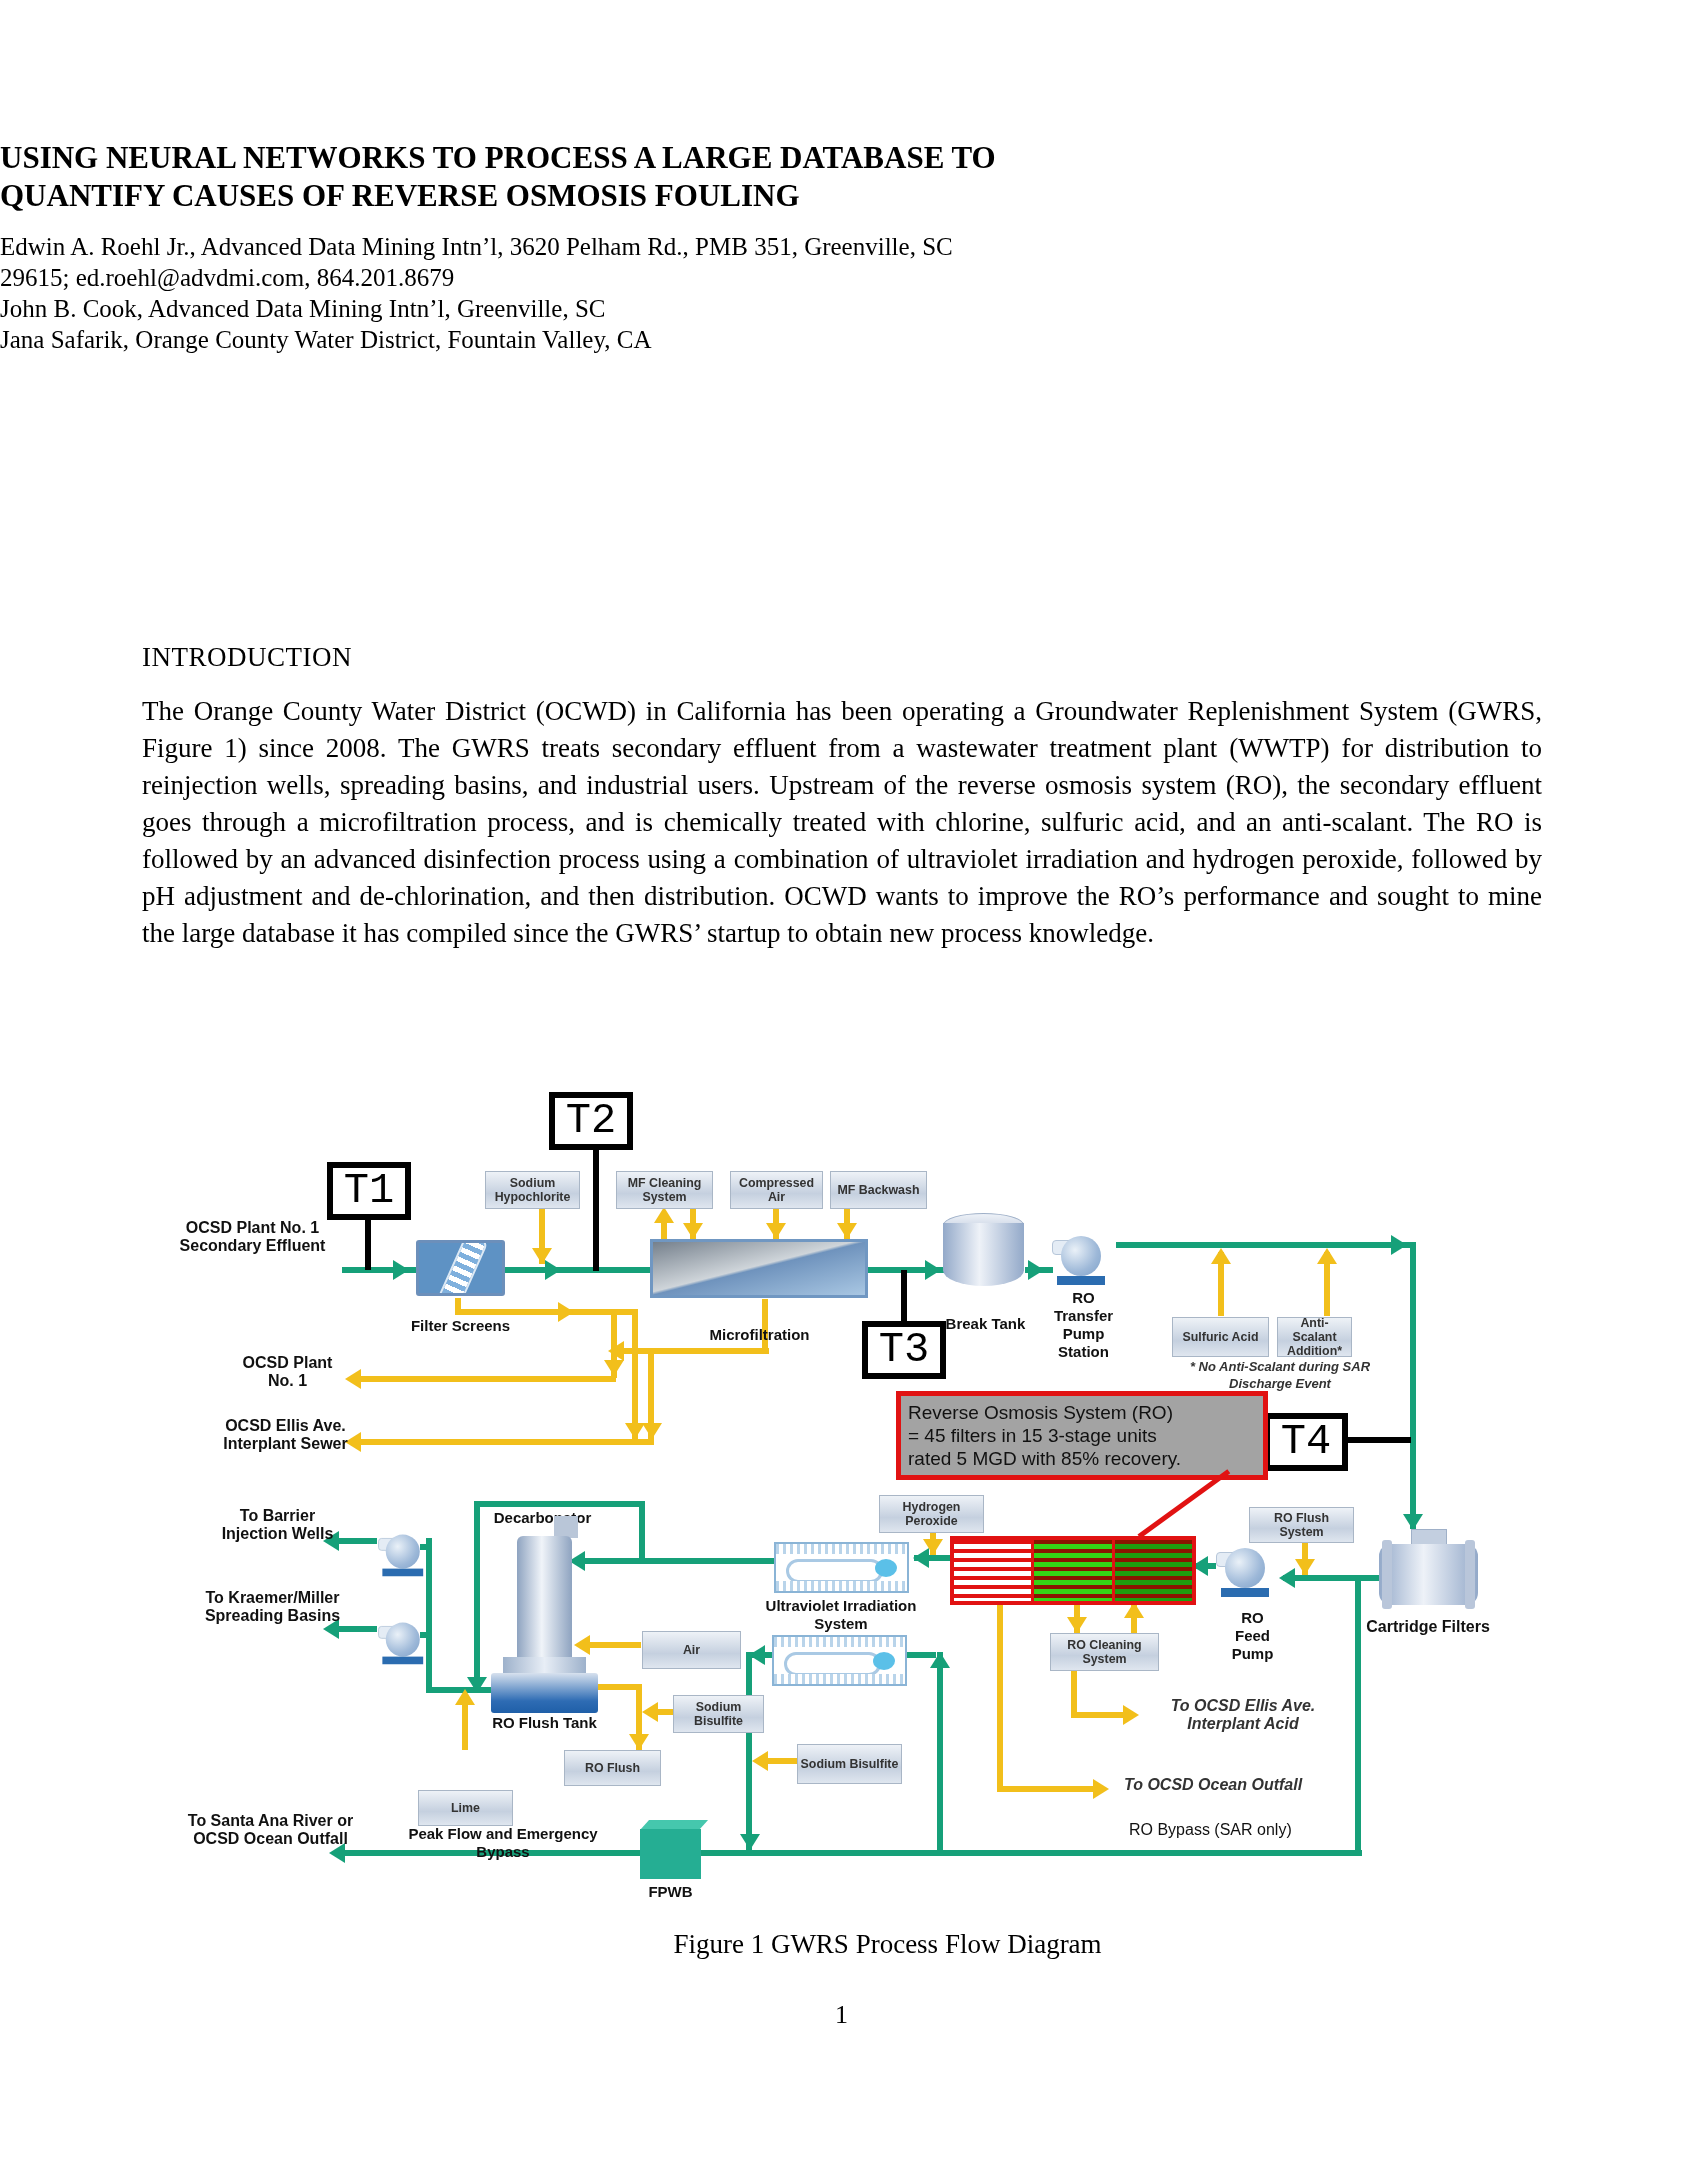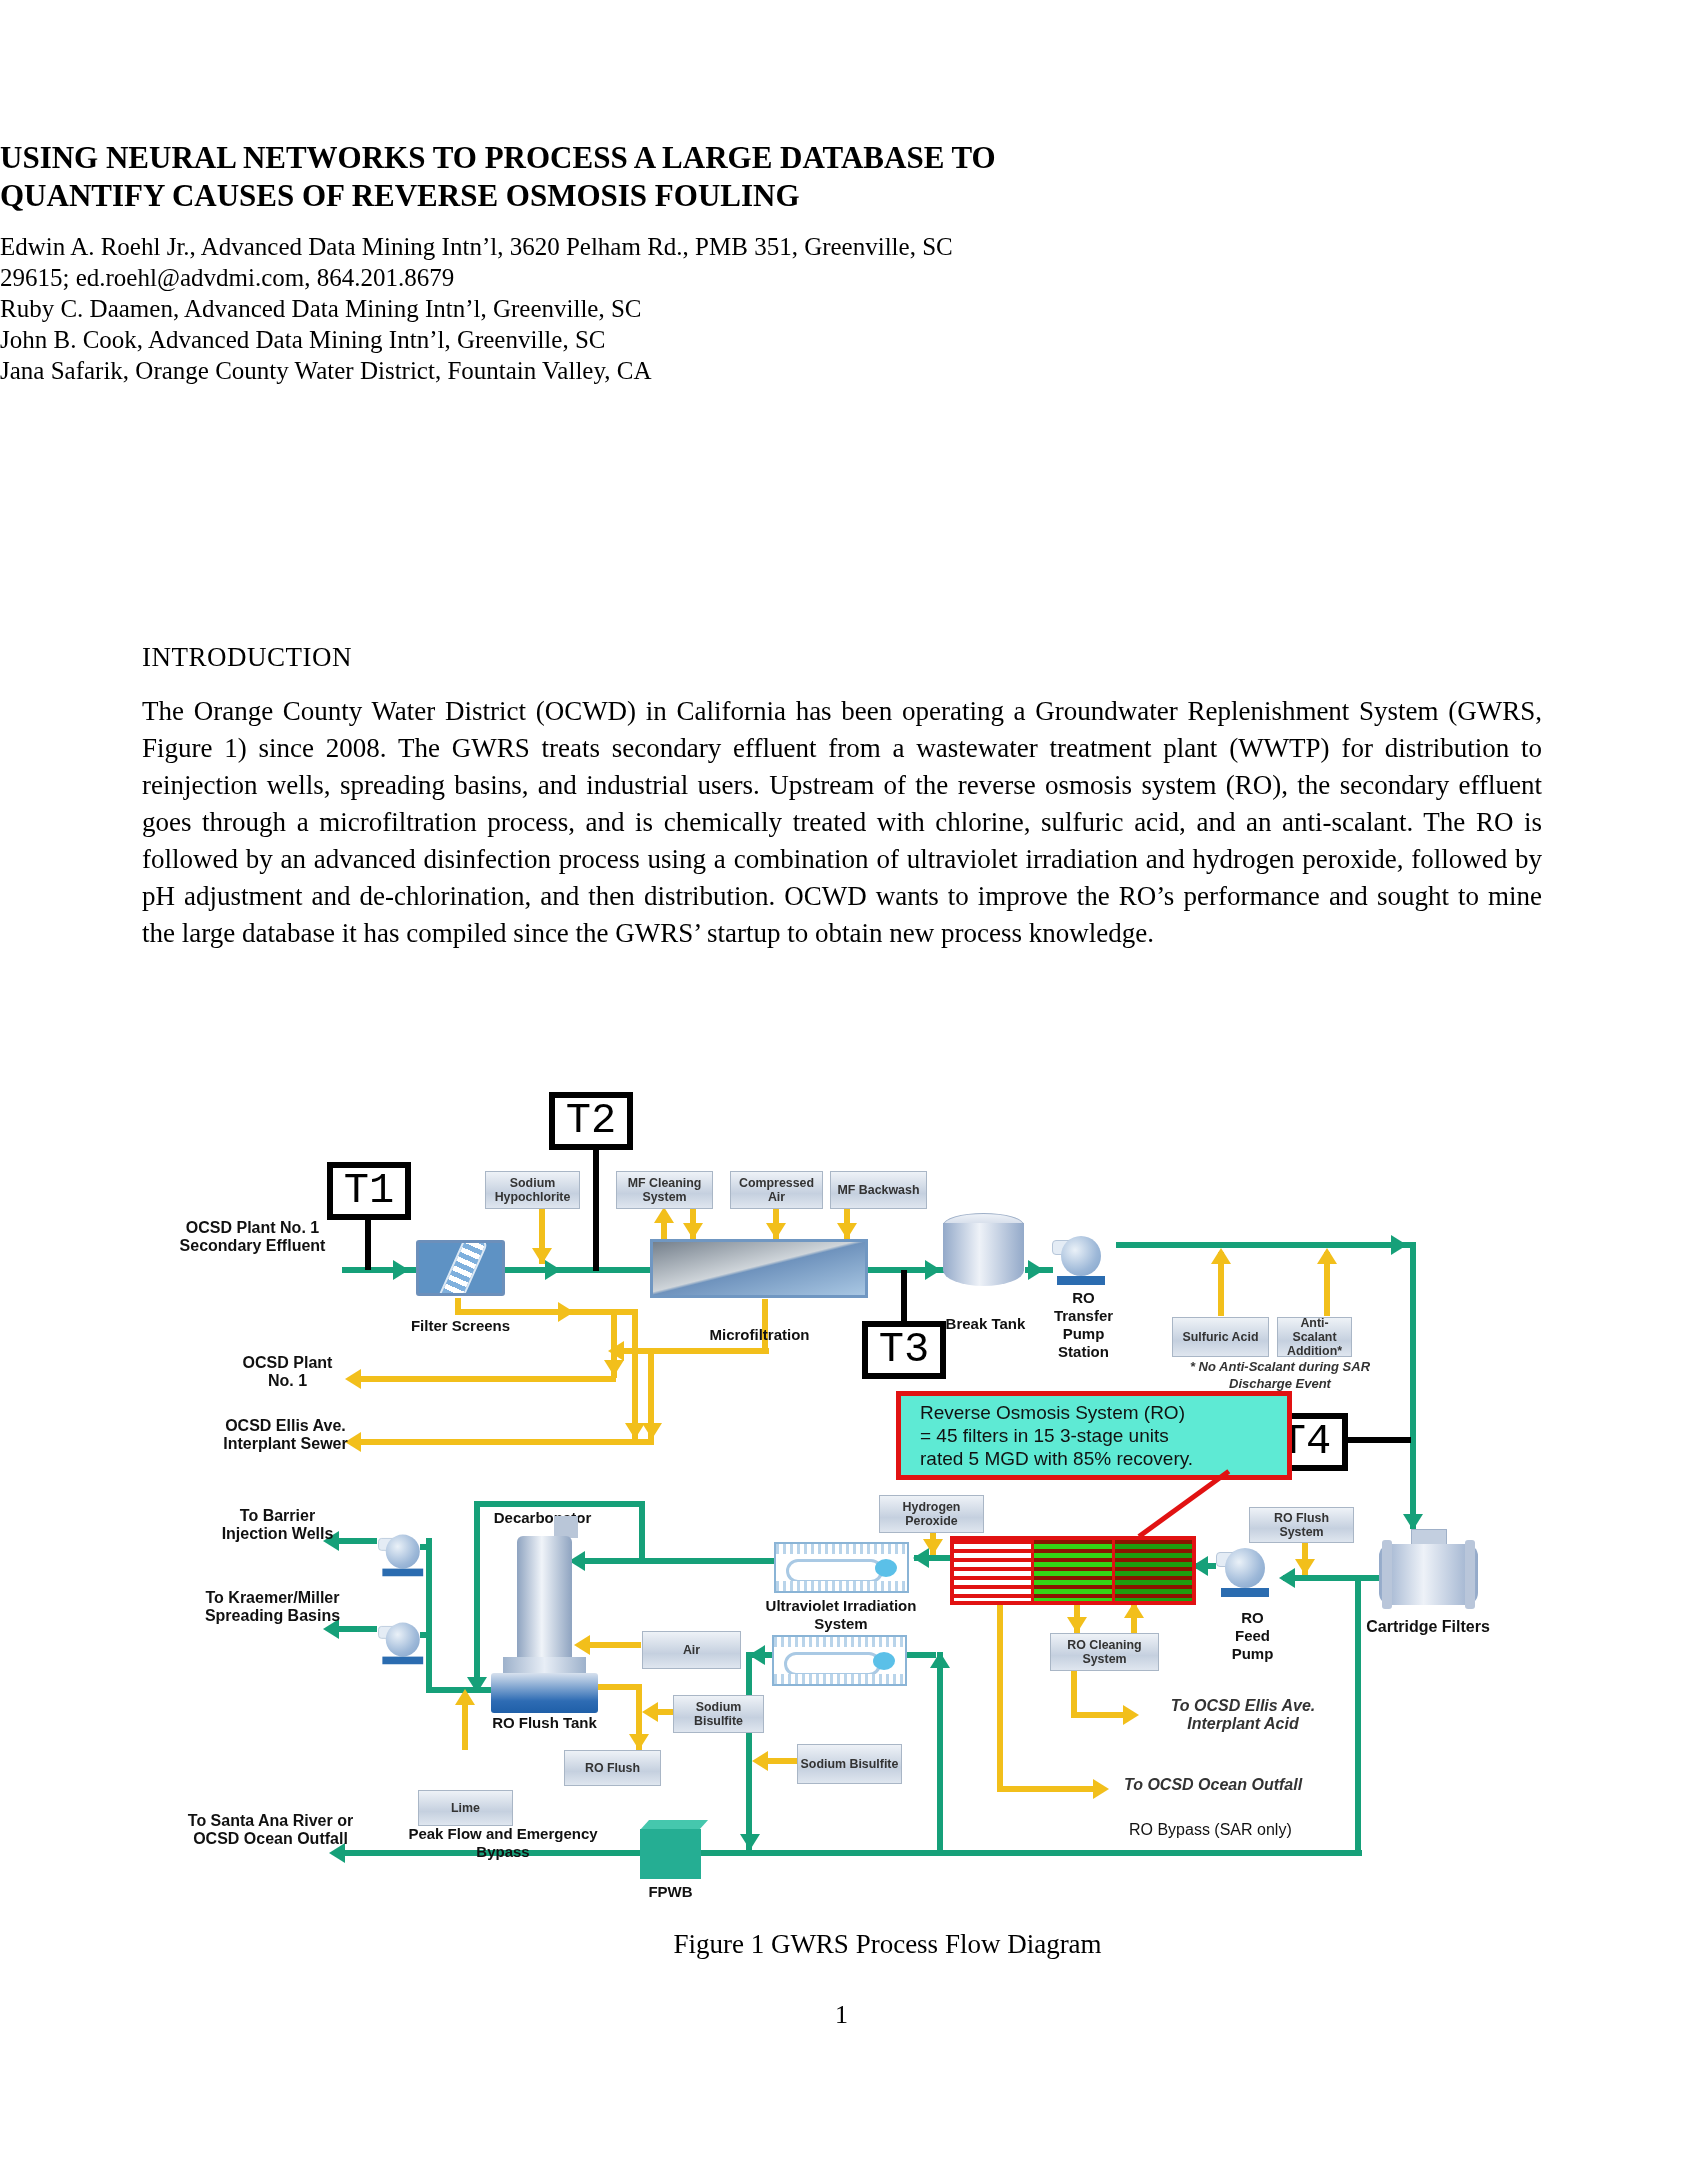--- a/index.html
+++ b/index.html
@@ -22,21 +22,21 @@
   .ar.u{border-bottom:16px solid var(--ac);border-top:0;}
   .ar.d{border-top:16px solid var(--ac);border-bottom:0;}
 
   .tag{position:absolute;font-family:Liberation Mono, monospace;font-size:42px;line-height:46px;text-align:center;border:6px solid #000;background:#fff;color:#000;}
   .chem{position:absolute;display:flex;align-items:center;justify-content:center;text-align:center;
         font-family:"Liberation Sans",sans-serif;font-weight:bold;font-size:12.4px;line-height:14px;color:#333;
         background:linear-gradient(180deg,#eef2f7,#c5d0df 60%,#dfe6ef);border:1px solid #a9b6c6;padding:2px;box-sizing:border-box;}
   .dl{position:absolute;font-family:"Liberation Sans",sans-serif;font-weight:bold;font-size:15px;line-height:18px;text-align:center;color:#111;}
   .dli{font-style:italic;color:#333;font-size:16px;}
   .note{position:absolute;font-family:"Liberation Sans",sans-serif;font-style:italic;font-weight:bold;font-size:13px;line-height:17px;text-align:center;color:#333;}
-  .redbox{position:absolute;background:#5eead4;border:5px solid #E11212;padding:5px 19px;font-family:"Liberation Sans",sans-serif;font-size:19px;line-height:23px;color:#111;}
+  .redbox{position:absolute;background:#a3a3a3;border:5px solid #E11212;padding:5px 7px;font-family:"Liberation Sans",sans-serif;font-size:19px;line-height:23px;color:#111;}
   .redlead{position:absolute;border-top:5px solid #E11212;transform-origin:0 50%;}
 
   .equip{position:absolute;box-sizing:border-box;}
   .fscreen{background:#5e92c4;border:3px solid #6c8fba;border-radius:3px;overflow:hidden;}
   .fscreen .screw{position:absolute;left:30px;top:-10px;width:20px;height:79px;transform:rotate(24deg);
     background:repeating-linear-gradient(0deg,#fff 0 5px,#7fb0dd 5px 10px);border:2px solid #dce9f5;border-radius:8px;}
   .mf{border:3px solid #7097c2;background:linear-gradient(to bottom right,#75808c 0%,#cfd5da 47%,#6f93bd 50%,#a9c7e3 100%);}
   .cyl-top{border-radius:50%;background:linear-gradient(#eef2f8,#b9c6da);border:1px solid #9fb0c8;}
   .cyl-body{background:linear-gradient(90deg,#93a9c9,#eef2f8 45%,#93a9c9);border-radius:0 0 41px 41px / 0 0 16px 16px;}
   .pump{position:absolute;width:55px;height:50px;}
@@ -60,21 +60,20 @@
 </head>
 <body>
 
 <div class="title">
   <div>USING NEURAL NETWORKS TO PROCESS A LARGE DATABASE TO</div>
   <div>QUANTIFY CAUSES OF REVERSE OSMOSIS FOULING</div>
 </div>
 <div class="authors">
   <div>Edwin A. Roehl Jr., Advanced Data Mining Intn’l, 3620 Pelham Rd., PMB 351, Greenville, SC</div>
   <div>29615; ed.roehl@advdmi.com, 864.201.8679</div>
-  <div>Ruby C. Daamen, Advanced Data Mining Intn’l, Greenville, SC</div>
   <div>John B. Cook, Advanced Data Mining Intn’l, Greenville, SC</div>
   <div>Jana Safarik, Orange County Water District, Fountain Valley, CA</div>
 </div>
 <div class="heading">INTRODUCTION</div>
 <div class="para">The Orange County Water District (OCWD) in California has been operating a Groundwater Replenishment System (GWRS, Figure 1) since 2008. The GWRS treats secondary effluent from a wastewater treatment plant (WWTP) for distribution to reinjection wells, spreading basins, and industrial users. Upstream of the reverse osmosis system (RO), the secondary effluent goes through a microfiltration process, and is chemically treated with chlorine, sulfuric acid, and an anti-scalant. The RO is followed by an advanced disinfection process using a combination of ultraviolet irradiation and hydrogen peroxide, followed by pH adjustment and de-chlorination, and then distribution. OCWD wants to improve the RO’s performance and sought to mine the large database it has compiled since the GWRS’ startup to obtain new process knowledge.</div>
 <div class="caption">Figure 1 GWRS Process Flow Diagram</div>
 <div class="pagenum">1</div>
 
 <div class="diagram">
 

